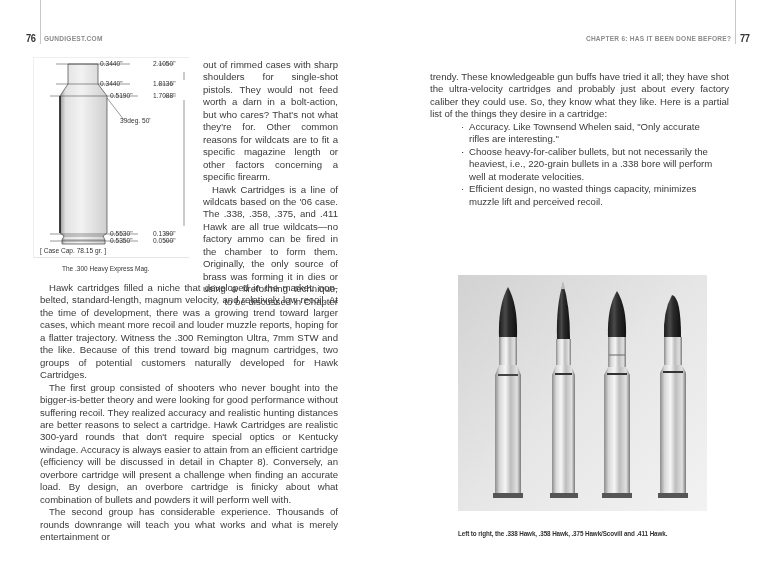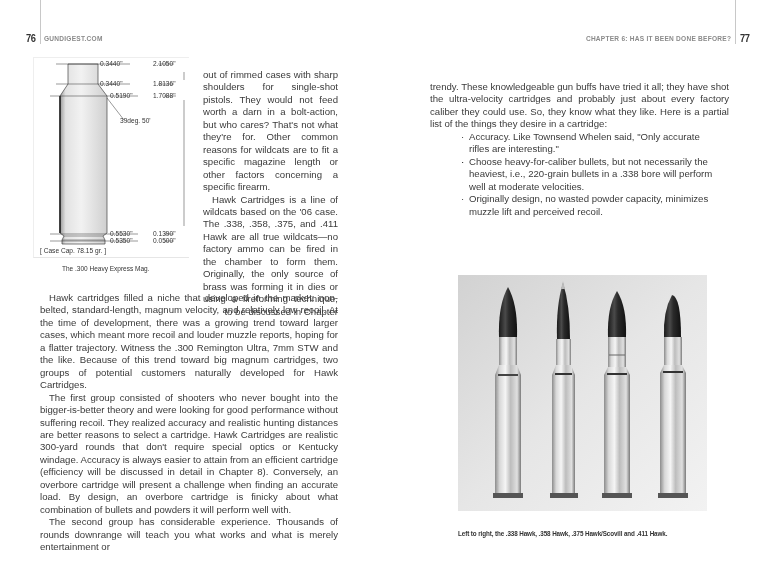--- a/index.html
+++ b/index.html
@@ -15,21 +15,21 @@
   .page-right .folio-rule { left: 349px; }
 
   .page-num { position: absolute; top: 32px; font-family: "Liberation Sans", sans-serif; font-weight: bold; font-size: 11px; color: #333; letter-spacing: -0.5px; transform: scaleX(0.85); }
   .page-left .page-num { left: 26px; transform-origin: left; }
   .page-right .page-num { left: 354px; transform-origin: left; }
 
   .running-head { position: absolute; top: 34px; font-family: "Liberation Sans", sans-serif; font-weight: bold; font-size: 8px; color: #8a8a8a; letter-spacing: 0.3px; text-transform: uppercase; transform: scaleX(0.82); }
   .page-left .running-head { left: 44px; transform-origin: left; }
   .page-right .running-head { right: 40px; transform-origin: right; }
 
-  .body-text { font-family: "Liberation Sans", sans-serif; font-size: 9.6px; line-height: 12.45px; color: #3a3a3a; text-align: justify; margin-top: 10px; }
+  .body-text { font-family: "Liberation Sans", sans-serif; font-size: 9.6px; line-height: 12.45px; color: #3a3a3a; text-align: justify; }
   .body-text p { text-indent: 9px; }
   .body-text p.noindent { text-indent: 0; }
   .diagram-wrap { position: absolute; left: 33px; top: 57px; width: 156px; height: 201px; border-top: 1px solid #eee; border-left: 1px solid #eee; border-bottom: 1px solid #e6e6e6; }
   .diagram-wrap svg { position: absolute; left: 0; top: 0; }
   .dim-label { position: absolute; font-family: "Liberation Sans", sans-serif; font-size: 6.6px; color: #333; white-space: nowrap; }
   .case-cap { position: absolute; left: 6px; top: 189px; font-size: 6.6px; color: #333; white-space: nowrap; }
   .diagram-caption { position: absolute; left: 62px; top: 265px; font-size: 6.5px; color: #333; white-space: nowrap; }
 
   .col-narrow { position: absolute; left: 203px; top: 59px; width: 135px; }
   .left-full { position: absolute; left: 40px; top: 282px; width: 298px; }
@@ -114,21 +114,21 @@
   <div class="page-num">77</div>
   <div class="running-head">CHAPTER 6: HAS IT BEEN DONE BEFORE?</div>
 
   <div class="right-text body-text">
     <p class="noindent">trendy. These knowledgeable gun buffs have tried it all; they have shot the ultra-velocity cartridges and probably just about every factory caliber they could use. So, they know what they like. Here is a partial list of the things they desire in a cartridge:</p>
     <ul class="bullets">
       <li><span class="dot">·</span><span>Accuracy. Like Townsend Whelen said, "Only accurate rifles are interesting."</span></li>
       <li><span class="dot">·</span></li>
       <li><span class="dot">·</span></li>
       <li><span class="dot">·</span><span>Choose heavy-for-caliber bullets, but not necessarily the heaviest, i.e., 220-grain bullets in a .338 bore will perform well at moderate velocities.</span></li>
-      <li><span class="dot">·</span><span>Originally design, no wasted powder capacity, minimizes muzzle lift and perceived recoil.</span></li>
+      <li><span class="dot">·</span><span>Efficient design, no wasted things capacity, minimizes muzzle lift and perceived recoil.</span></li>
     </ul>
   </div>
 </div>
 
 <div class="photo">
   <svg width="249" height="236" viewBox="0 0 249 236">
     <defs>
       <linearGradient id="brass" x1="0" x2="1" y1="0" y2="0">
         <stop offset="0" stop-color="#8c8c8c"></stop>
         <stop offset="0.18" stop-color="#d8d8d8"></stop>

